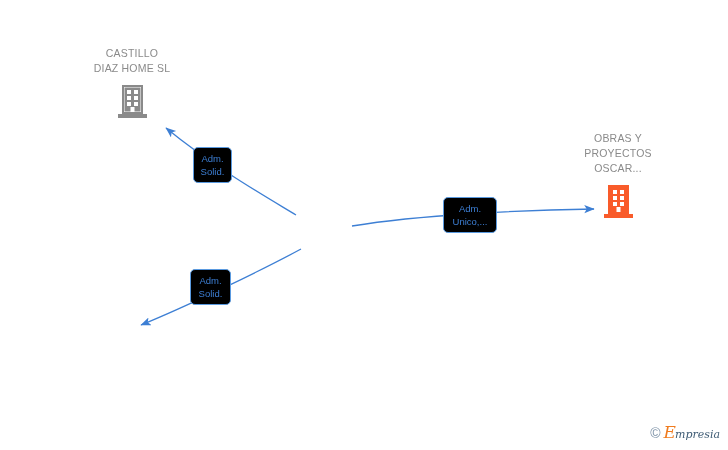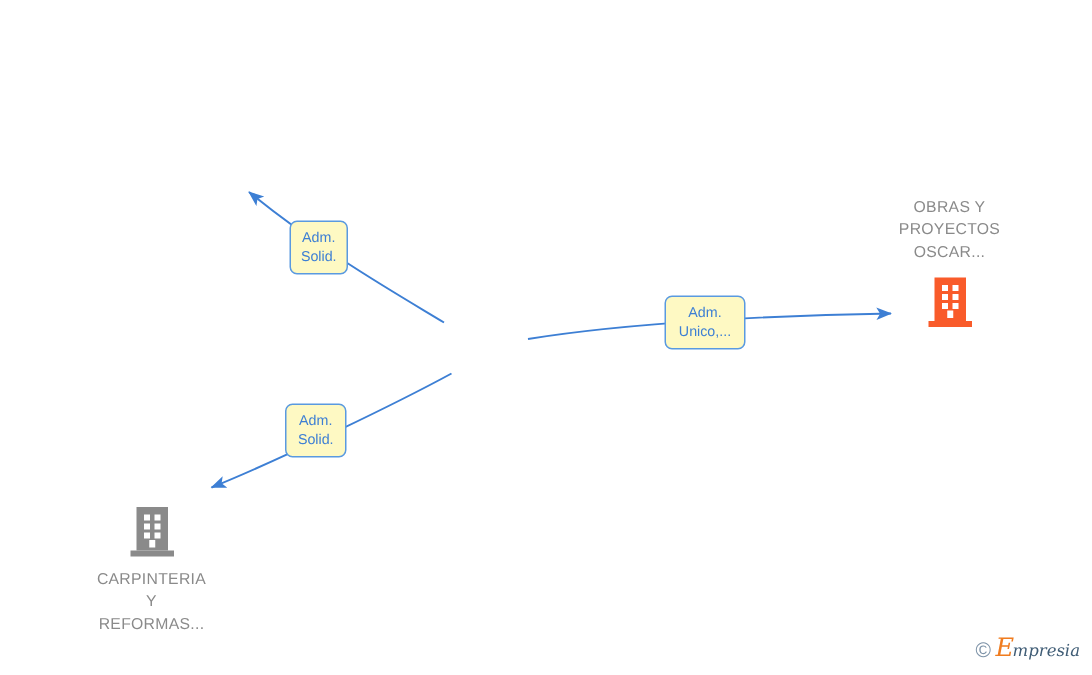--- a/index.html
+++ b/index.html
@@ -44,21 +44,21 @@
     letter-spacing: 0.1px;
   }
   .icon-wrap {
     display: block;
     line-height: 0;
   }
   .edge-label {
     position: absolute;
     border: 1.3px solid #5a9ae0;
     border-radius: 5px;
-    background: #fef9c3;
+    background: #000000;
     color: #3d7fd4;
     font-size: 9.5px;
     line-height: 12.5px;
     text-align: center;
     padding: 5px 4px 5px 4px;
     box-sizing: border-box;
     white-space: pre-line;
   }
   .watermark {
     position: absolute;
@@ -101,58 +101,59 @@
       </marker>
     </defs>
 
     <path d="M296,215 C268,198 215,168 166,128" fill="none" stroke="#3d7fd4" stroke-width="1.3" marker-end="url(#arrowblue)"></path>
 
     <path d="M352,226 C420,215 520,210 594,209" fill="none" stroke="#3d7fd4" stroke-width="1.3" marker-end="url(#arrowblue)"></path>
 
     <path d="M301,249 C266,268 190,305 141,325" fill="none" stroke="#3d7fd4" stroke-width="1.3" marker-end="url(#arrowblue)"></path>
   </svg>
 
+  <div class="node" style="left:57px; top:46px;">
+    <div class="node-label">CASTILLO
+DIAZ HOME  SL</div>
+    <span class="icon-wrap">
+      <svg width="42" height="42" viewBox="0 0 42 42" style="margin-top:4px;">
+        <rect x="11" y="5" width="21" height="29" fill="#8a8a8a"></rect>
+        <rect x="13" y="7" width="17" height="25" fill="#ffffff"></rect>
+        <rect x="13.5" y="7.5" width="16" height="24" fill="#8a8a8a"></rect>
+        <rect x="16" y="10" width="4" height="4" fill="#ffffff"></rect>
+        <rect x="23" y="10" width="4" height="4" fill="#ffffff"></rect>
+        <rect x="16" y="16" width="4" height="4" fill="#ffffff"></rect>
+        <rect x="23" y="16" width="4" height="4" fill="#ffffff"></rect>
+        <rect x="16" y="22" width="4" height="4" fill="#ffffff"></rect>
+        <rect x="23" y="22" width="4" height="4" fill="#ffffff"></rect>
+        <rect x="19.5" y="27" width="4" height="5" fill="#ffffff"></rect>
+        <rect x="7" y="34" width="29" height="4" fill="#8a8a8a"></rect>
+      </svg>
+    </span>
+  </div>
 
-  <div class="node" style="left:558px; top:131px;">
+  <div class="node" style="left:543px; top:131px;">
     <div class="node-label">OBRAS Y
 PROYECTOS
 OSCAR...</div>
     <span class="icon-wrap">
       <svg width="42" height="42" viewBox="0 0 42 42" style="margin-top:4px;">
         <rect x="11" y="5" width="21" height="29" fill="#f95b2a"></rect>
         <rect x="16" y="10" width="4" height="4" fill="#ffffff"></rect>
         <rect x="23" y="10" width="4" height="4" fill="#ffffff"></rect>
         <rect x="16" y="16" width="4" height="4" fill="#ffffff"></rect>
         <rect x="23" y="16" width="4" height="4" fill="#ffffff"></rect>
         <rect x="16" y="22" width="4" height="4" fill="#ffffff"></rect>
         <rect x="23" y="22" width="4" height="4" fill="#ffffff"></rect>
         <rect x="19.5" y="27" width="4" height="5" fill="#ffffff"></rect>
         <rect x="7" y="34" width="29" height="4" fill="#f95b2a"></rect>
       </svg>
     </span>
   </div>
 
-  <div class="node" style="left:26px; top:333px;">
-    <span class="icon-wrap">
-      <svg width="42" height="42" viewBox="0 0 42 42">
-        <rect x="11" y="5" width="21" height="29" fill="#8a8a8a"></rect>
-        <rect x="16" y="10" width="4" height="4" fill="#ffffff"></rect>
-        <rect x="23" y="10" width="4" height="4" fill="#ffffff"></rect>
-        <rect x="16" y="16" width="4" height="4" fill="#ffffff"></rect>
-        <rect x="23" y="16" width="4" height="4" fill="#ffffff"></rect>
-        <rect x="16" y="22" width="4" height="4" fill="#ffffff"></rect>
-        <rect x="23" y="22" width="4" height="4" fill="#ffffff"></rect>
-        <rect x="19.5" y="27" width="4" height="5" fill="#ffffff"></rect>
-        <rect x="7" y="34" width="29" height="4" fill="#8a8a8a"></rect>
-      </svg>
-    </span>
-    <div class="node-label" style="margin-top:4px;">CARPINTERIA
-Y
-REFORMAS...</div>
-  </div>
 
 
   <div class="edge-label" style="left:193px; top:147px; width:39px; height:36px;">Adm.
 Solid.</div>
 
   <div class="edge-label" style="left:443px; top:197px; width:54px; height:36px;">Adm.
 Unico,...</div>
 
   <div class="edge-label" style="left:190px; top:269px; width:41px; height:36px;">Adm.
 Solid.</div>

